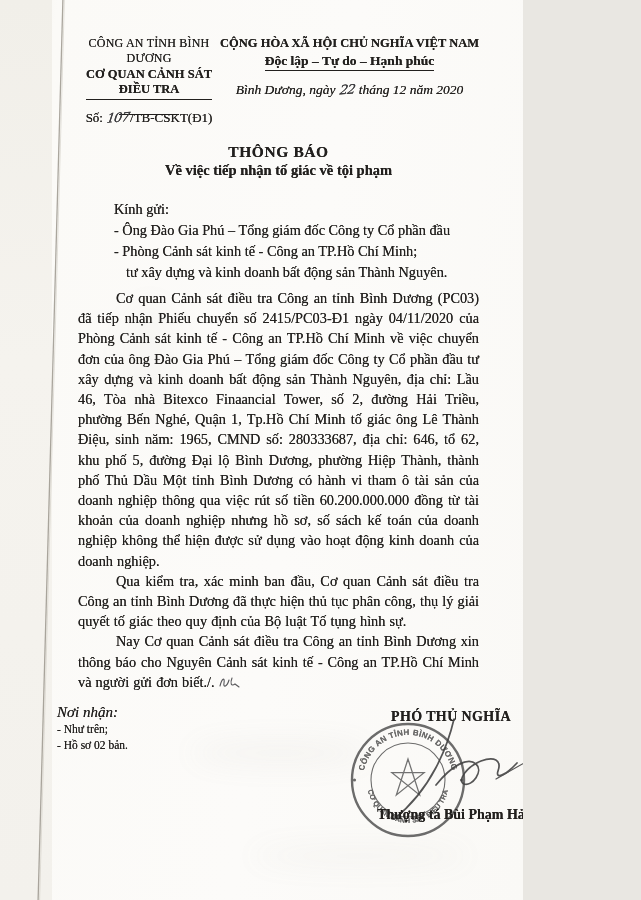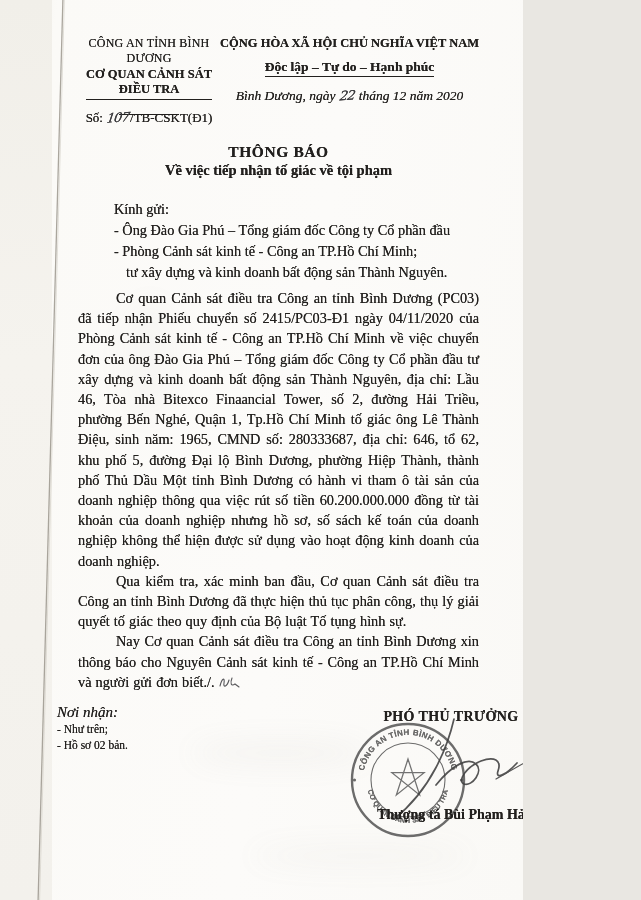--- a/index.html
+++ b/index.html
@@ -31,21 +31,21 @@
 
   
   .doc-header{display:flex;justify-content:space-between;align-items:flex-start;}
   .hdr-left{width:222px;text-align:center;}
   .hdr-left .l1{font-size:12px;letter-spacing:.2px;}
   .hdr-left .l2{font-size:12.5px;font-weight:bold;margin-top:1px;}
   .hdr-left .l2 span{border-bottom:1.4px solid #22201e;padding-bottom:18px;}
   .so-line{font-size:13px;margin-top:13px;}
   .hdr-right{width:312px;text-align:center;}
   .hdr-right .l1{font-size:12.5px;font-weight:bold;white-space:nowrap;}
-  .hdr-right .l2{font-size:13.5px;font-weight:bold;margin-top:8px;}
+  .hdr-right .l2{font-size:13.5px;font-weight:bold;margin-top:2px;}
   .hdr-right .l2 span{border-bottom:1.4px solid #22201e;padding-bottom:1.5px;}
   .date-line{font-size:13.5px;font-style:italic;margin-top:13px;}
   .handwritten{
     font-family:"DejaVu Serif", serif;
     font-style:italic;font-size:13px;color:#3a3a3e;
     display:inline-block;transform:skewX(-12deg) rotate(-4deg);
     letter-spacing:-1px;padding:0 1px;
   }
 
   
@@ -140,21 +140,21 @@
     </p>
 
     <div class="footer">
 
       <div class="noi-nhan">
         <div class="nn-label">Nơi nhận:</div>
         <div class="nn-item">- Như trên;</div>
         <div class="nn-item">- Hồ sơ 02 bản.</div>
       </div>
 
-      <div class="sig-title">PHÓ THỦ TRƯỞNG</div>
+      <div class="sig-title">PHÓ THỦ NGHĨA</div>
 
       <svg class="sig-art" viewBox="0 0 310 150">
         <defs>
           <filter id="blur" x="-20%" y="-20%" width="140%" height="140%">
             <feGaussianBlur stdDeviation="0.55"></feGaussianBlur>
           </filter>
           <path id="sealTop" d="M 27,77 A 45,45 0 0 1 117,77" fill="none"></path>
           <path id="sealBot" d="M 31,79 A 41,41 0 0 0 113,79" fill="none"></path>
         </defs>
 

